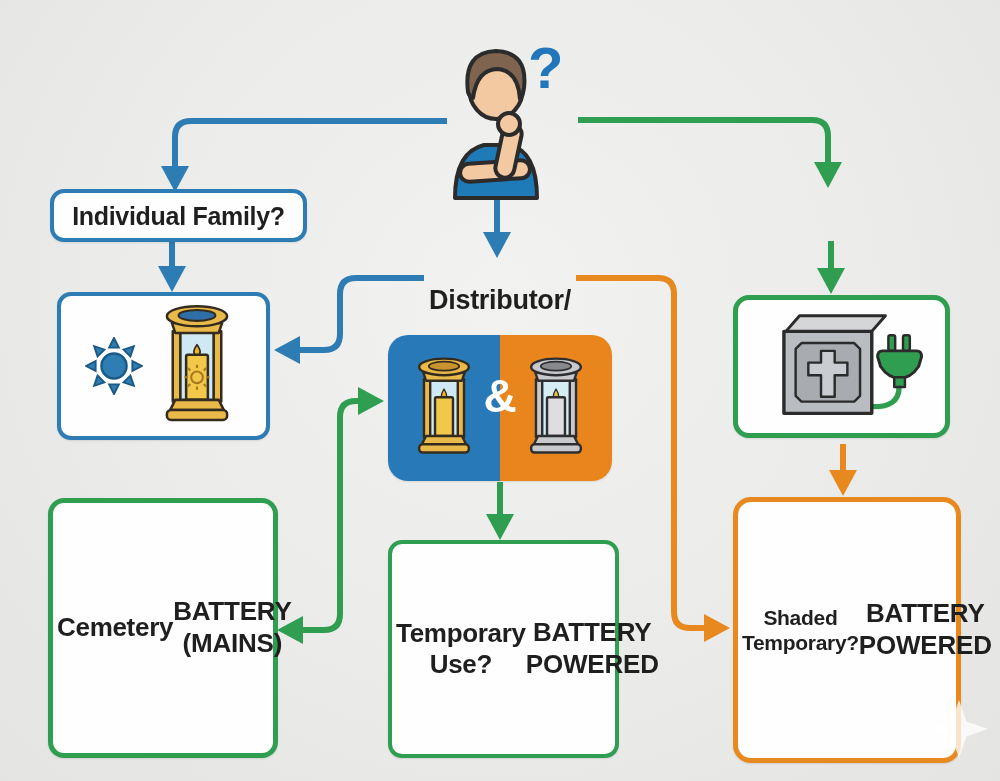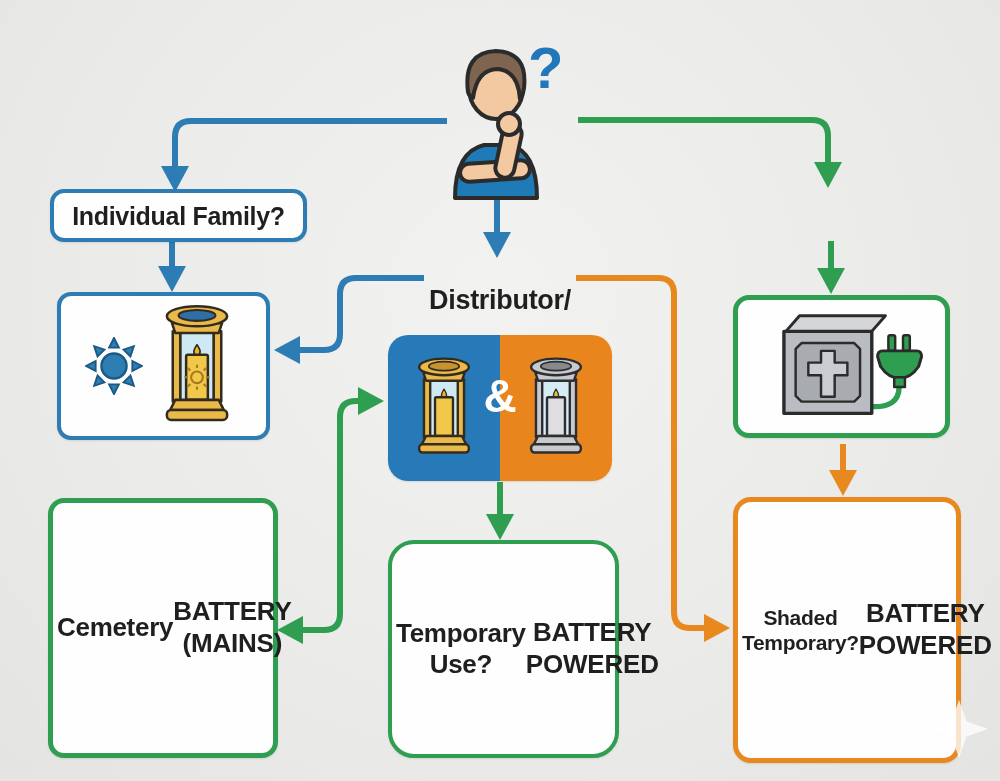--- a/index.html
+++ b/index.html
@@ -195,21 +195,21 @@
         <path d="M129,46 H164 Q169,46 169,52 L166,62 Q158,74 146.5,74 Q135,74 127,62 L124,52 Q124,46 129,46 Z" fill="#2f9e50"></path>
         <rect x="141" y="73" width="11" height="10" fill="#2f9e50" stroke-width="2.5"></rect>
       </g>
     </svg>
     <div class="result">
       <div>BATTERY</div>
       <div>(MAINS)</div>
     </div>
   </div>
 
-  <div class="node col" style="left:388px;top:540px;width:215px;height:194px;border:4.5px solid #2f9e50;border-radius:26px;padding:8px 4px;">
+  <div class="node col" style="left:388px;top:540px;width:215px;height:194px;border:4.5px solid #2f9e50;border-radius:14px;padding:8px 4px;">
     <div class="qlabel" style="font-size:26px;">Temporary Use?</div>
     <svg width="146" height="112" viewBox="0 0 150 130">
       <g stroke="#2b2b2b" stroke-width="3" stroke-linejoin="round">
         <path d="M115,80 Q115,102 86,100" fill="none" stroke="#2f9e50" stroke-width="5.5"></path>
         <rect x="24" y="20" width="64" height="94" fill="#d9d9db"></rect>
         <ellipse cx="56" cy="113" rx="33" ry="10" fill="#c6c6c8"></ellipse>
         <ellipse cx="56" cy="20" rx="33" ry="11" fill="#c6c6c8"></ellipse>
         <ellipse cx="56" cy="19" rx="21" ry="6.5" fill="#707074" stroke-width="2.5"></ellipse>
         <rect x="49" y="44" width="14" height="8" rx="2" fill="#3aa04e" stroke-width="2.5"></rect>
         <rect x="39" y="50" width="34" height="52" rx="5" fill="#3aa04e"></rect>

